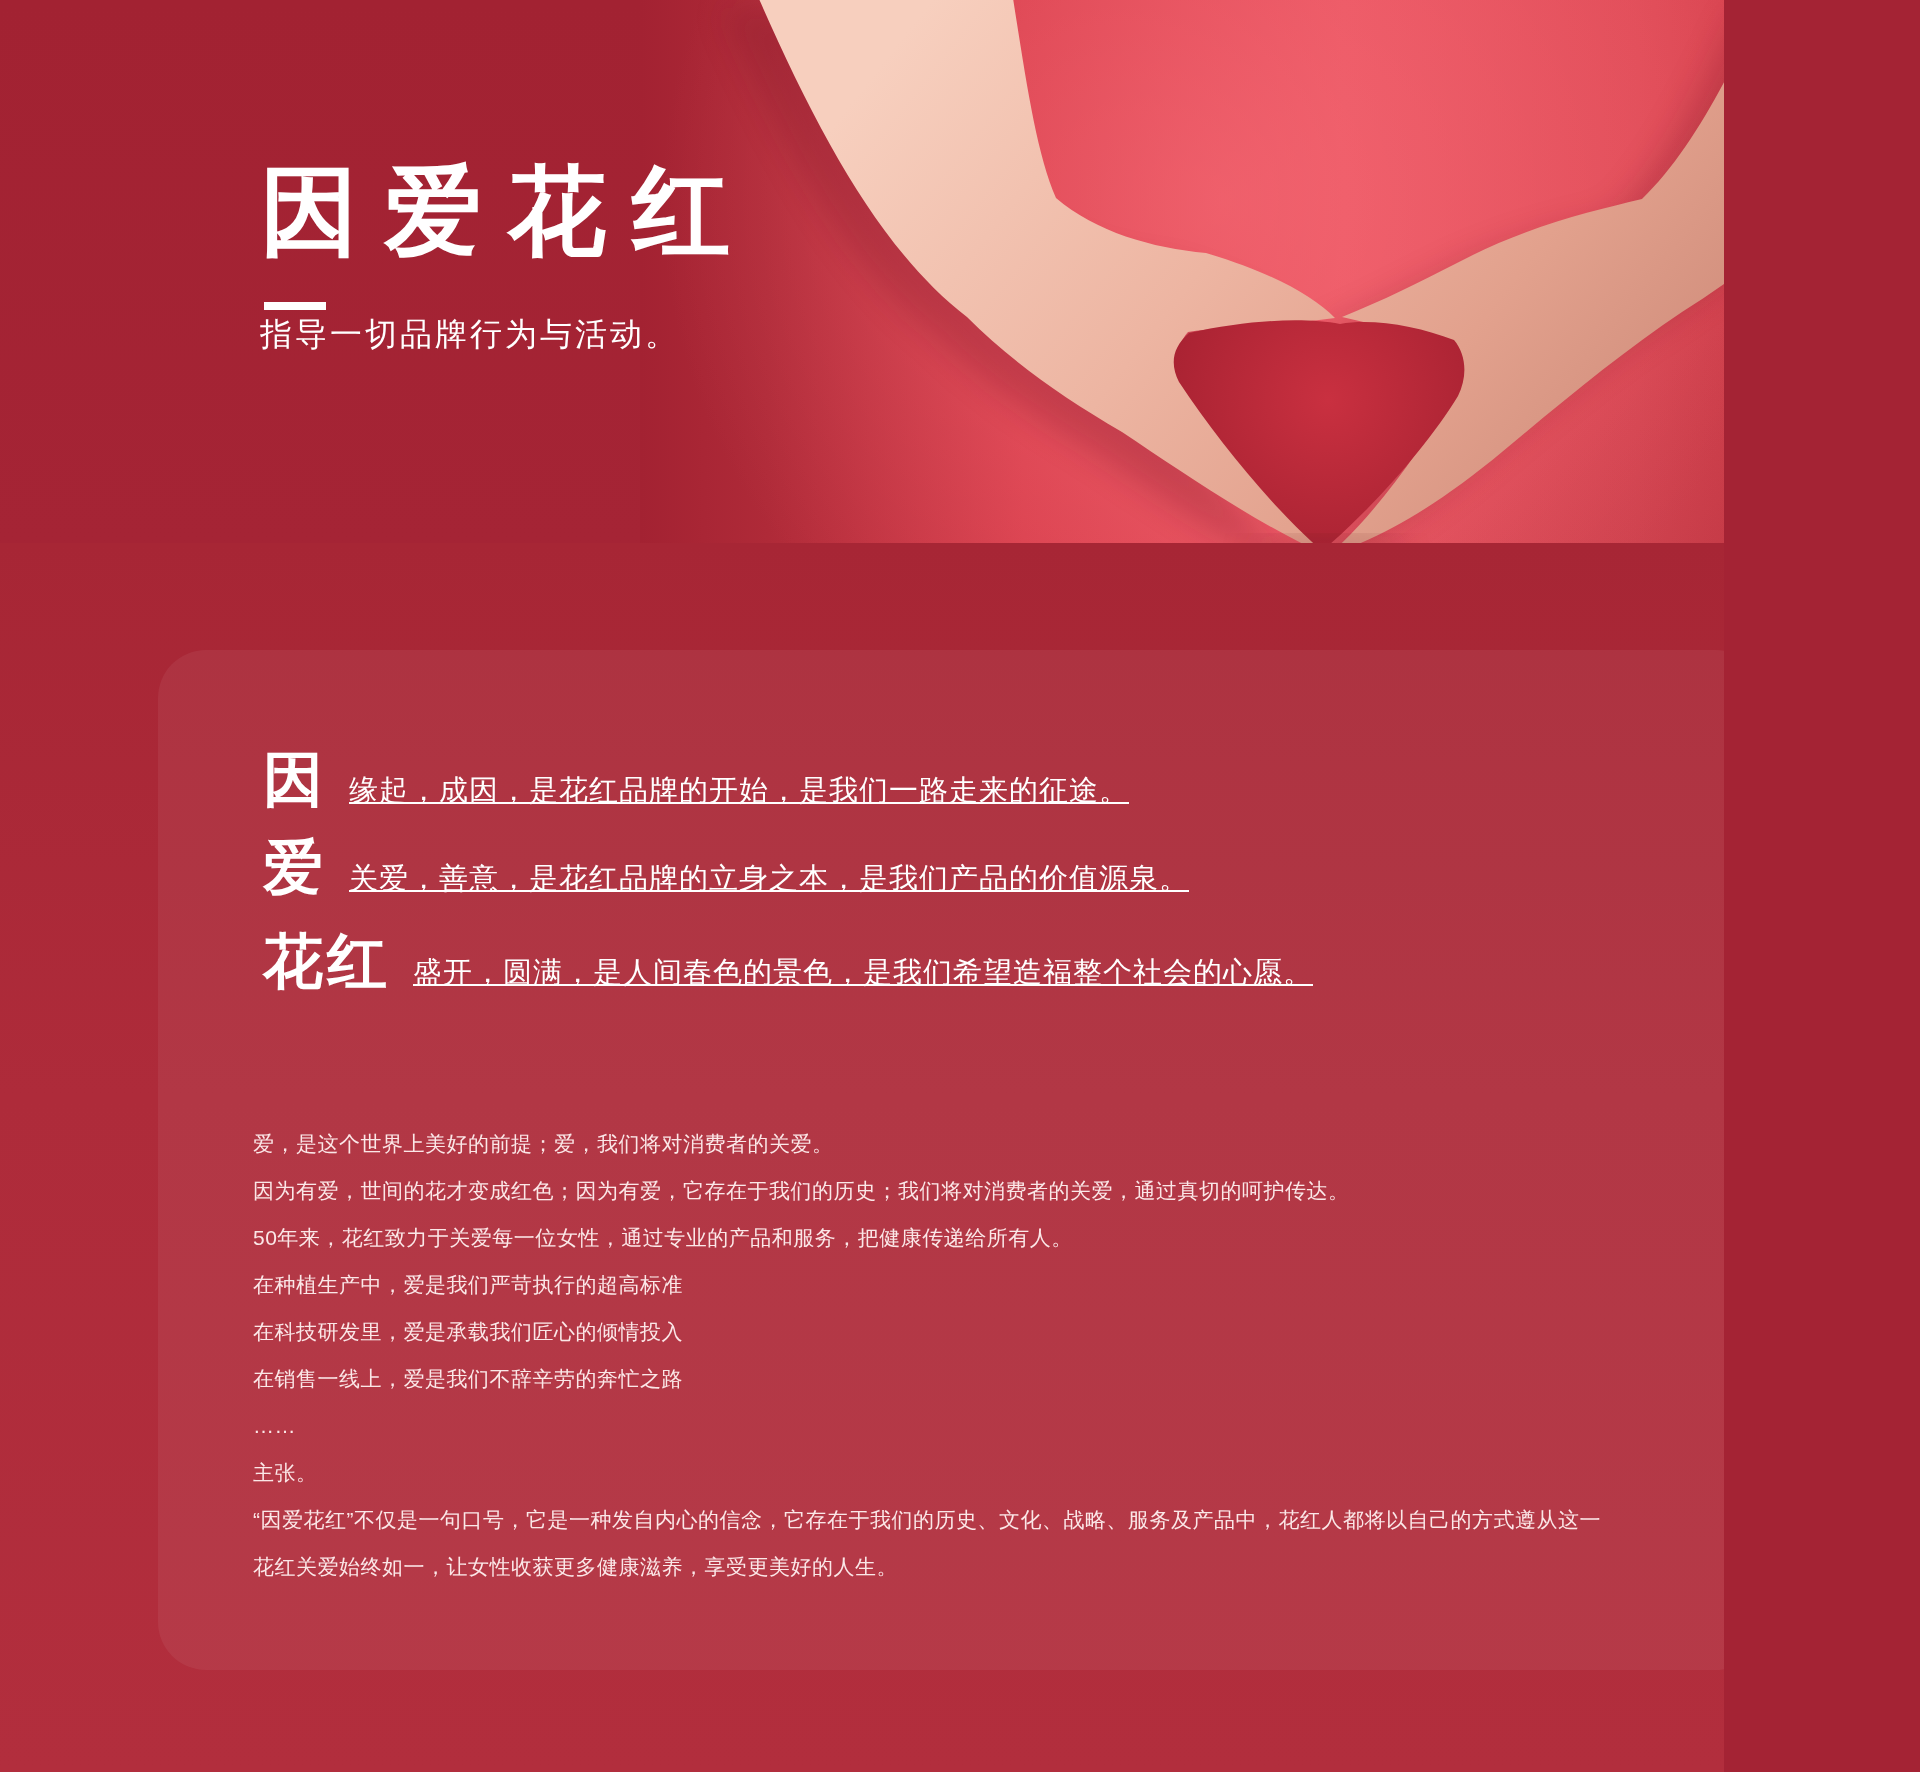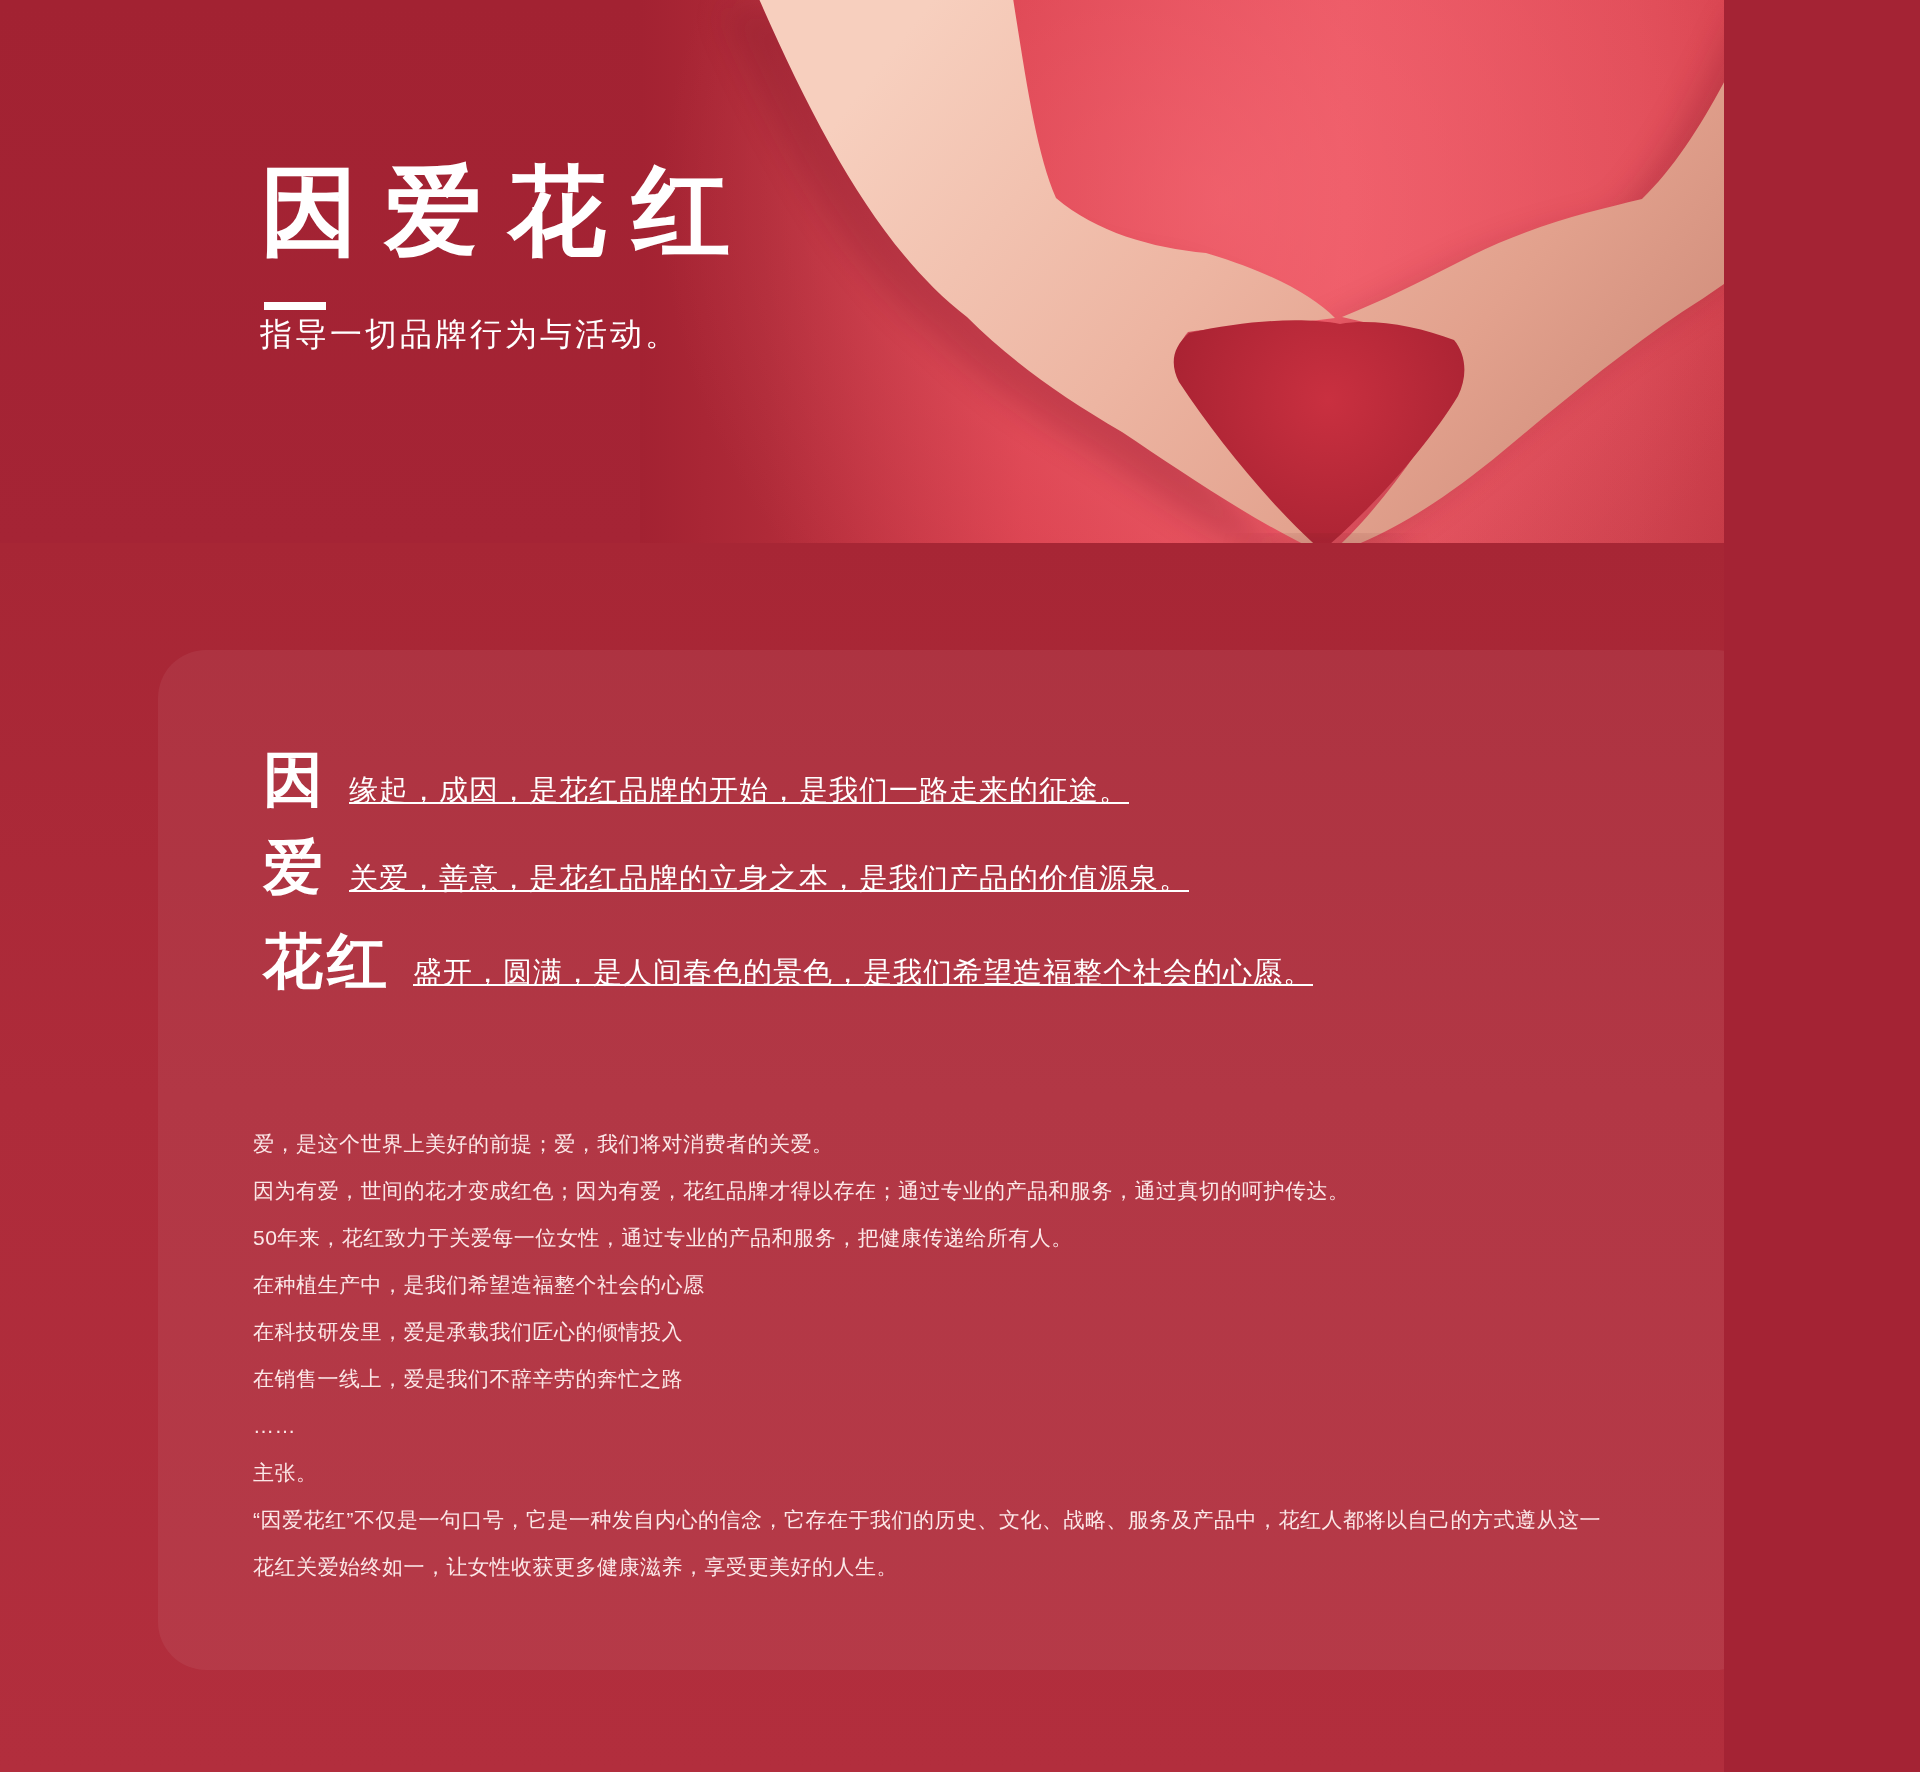--- a/index.html
+++ b/index.html
@@ -121,23 +121,23 @@
           <span class="desc">关爱，善意，是花红品牌的立身之本，是我们产品的价值源泉。</span>
         </div>
         <div class="def-row third">
           <span class="term">花红</span>
           <span class="desc">盛开，圆满，是人间春色的景色，是我们希望造福整个社会的心愿。</span>
         </div>
       </div>
 
       <div class="manifesto">
         <p>爱，是这个世界上美好的前提；爱，我们将对消费者的关爱。</p>
-        <p>因为有爱，世间的花才变成红色；因为有爱，花红品牌才得以存在；通过专业的产品和服务，通过真切的呵护传达。</p>
+        <p>因为有爱，世间的花才变成红色；因为有爱，它存在于我们的历史；我们将对消费者的关爱，通过真切的呵护传达。</p>
         <p>50年来，花红致力于关爱每一位女性，通过专业的产品和服务，把健康传递给所有人。</p>
-        <p>在种植生产中，是我们希望造福整个社会的心愿</p>
+        <p>在种植生产中，爱是我们严苛执行的超高标准</p>
         <p>在科技研发里，爱是承载我们匠心的倾情投入</p>
         <p>在销售一线上，爱是我们不辞辛劳的奔忙之路</p>
         <p>……</p>
         <p>主张。</p>
         <p>“因爱花红”不仅是一句口号，它是一种发自内心的信念，它存在于我们的历史、文化、战略、服务及产品中，花红人都将以自己的方式遵从这一</p>
         <p>花红关爱始终如一，让女性收获更多健康滋养，享受更美好的人生。</p>
       </div>
 
     </div>
   </section>

